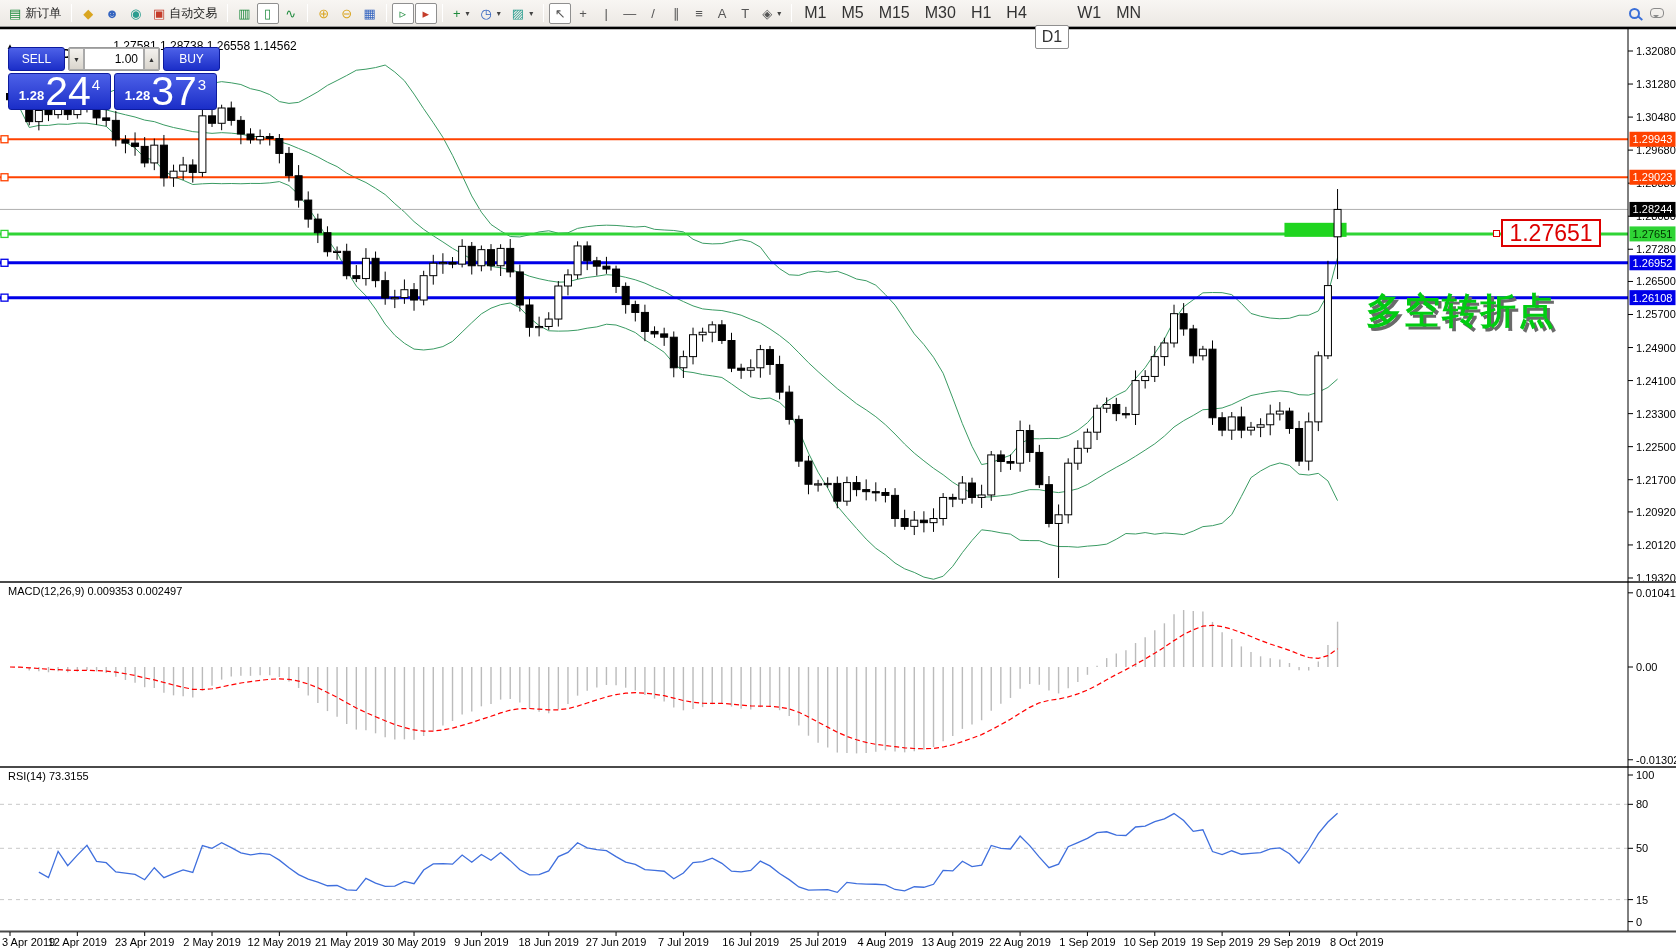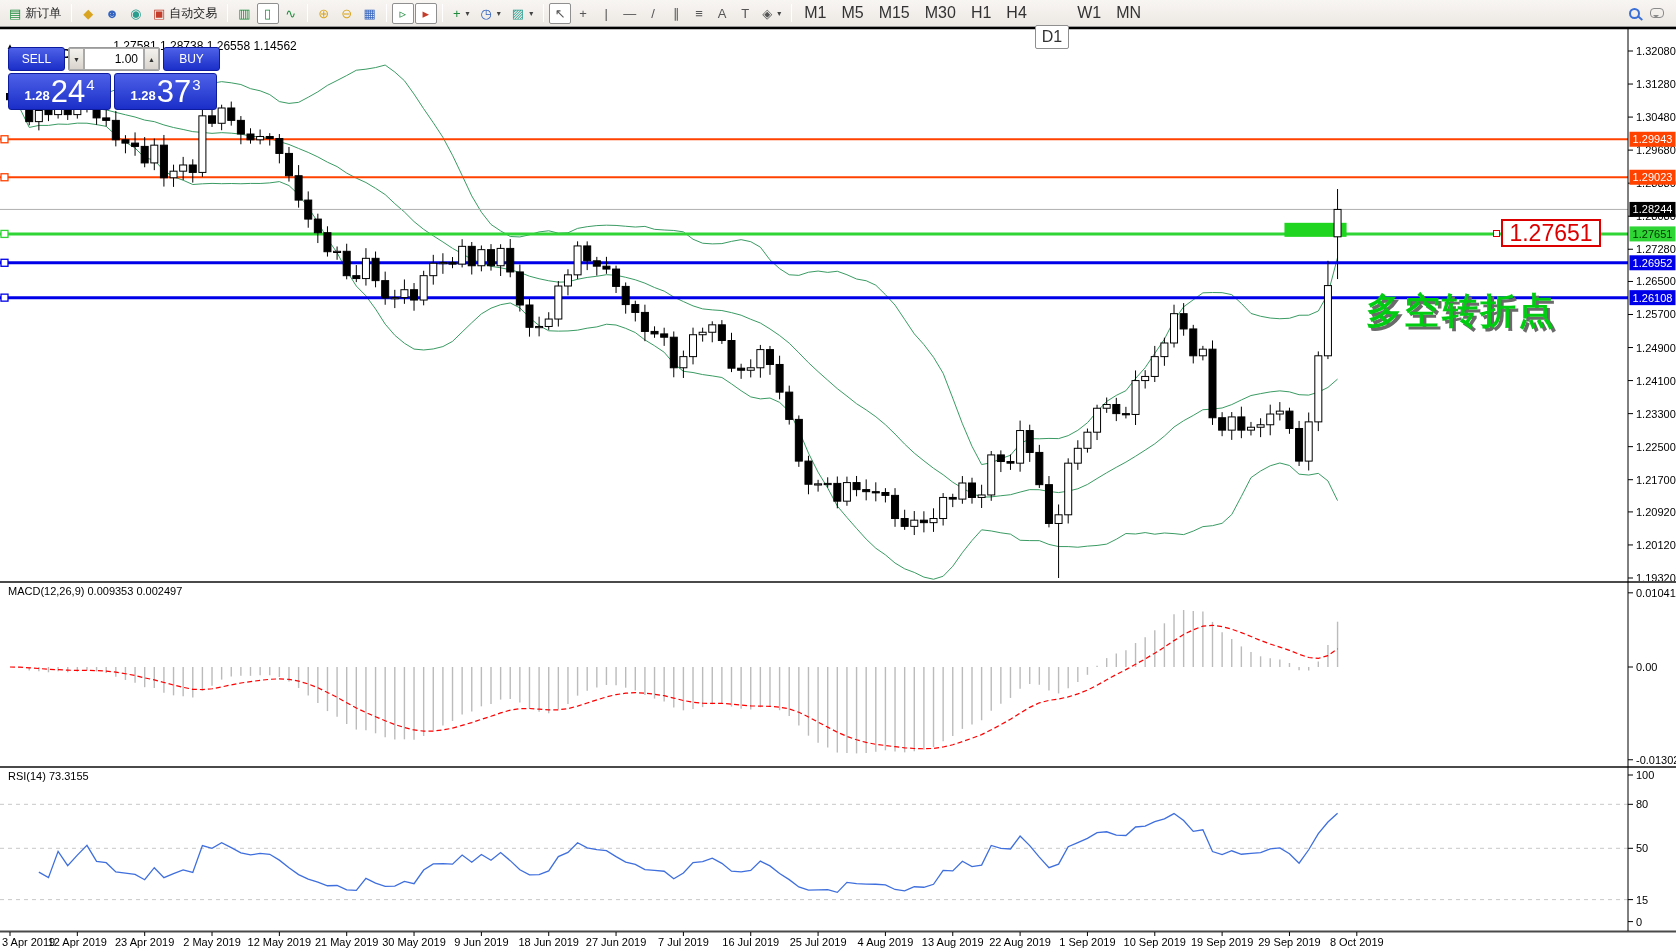--- a/index.html
+++ b/index.html
@@ -43,21 +43,21 @@
   .sellbtn,.buybtn { width:57px; }
   .spin { flex:1; display:flex; background:#d8d4cc; border:1px solid #9a9a9a; border-radius:2px; }
   .spinbtn { width:15px; display:flex; align-items:center; justify-content:center;
              background:linear-gradient(#f4f2ee,#d9d5cd); border:1px solid #aaa; font-size:7px; color:#333; }
   .spinfield { flex:1; background:#fff; border:1px solid #aaa; font-size:12px; color:#000;
                text-align:right; padding:0 5px 0 15px; display:flex; align-items:center; justify-content:flex-end; }
   .ocrow2 { display:flex; gap:3px; margin-top:2px; }
   .pricebox { width:103px; height:37px; display:flex; align-items:flex-end; justify-content:center;
               padding-bottom:3px; }
   .p-small { font-size:13px; font-weight:bold; margin-bottom:3px; }
-  .p-big { font-size:31px; font-weight:normal; line-height:29px; margin:0 1px; }
+  .p-big { font-size:41px; font-weight:normal; line-height:29px; margin:0 1px; }
   .p-sup { font-size:15px; margin-bottom:13px; }
 
   
   .redbox { position:absolute; left:1501px; top:219px; width:100px; height:28px; background:#fff;
             border:2px solid #dd0000; color:#dd0000; font-size:23px; display:flex; align-items:center;
             justify-content:center; z-index:4; }
   .redanchor { position:absolute; left:1493px; top:230px; width:7px; height:7px; background:#fff;
                border:1px solid #dd0000; z-index:4; }
   .cntext { position:absolute; left:1366px; top:287px; font-size:36px; font-weight:bold; color:#00cc11;
             text-shadow:3px 3px 0 #6a6a6a; z-index:4; letter-spacing:2px; }

